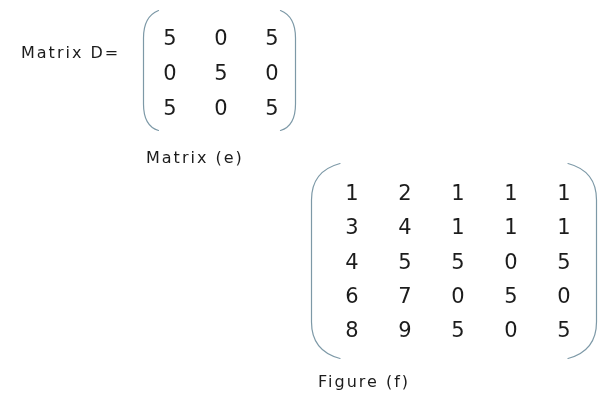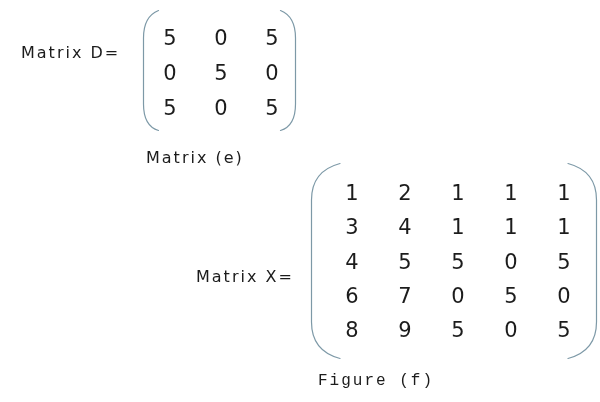--- a/index.html
+++ b/index.html
@@ -62,21 +62,21 @@
   #matrix-x .bracket-right { right: 0; }
   #matrix-x .grid {
     left: 16.5px; top: 14px;
     grid-template-columns: repeat(5, 53px);
     grid-auto-rows: 34.3px;
   }
   
   #matrix-d-label { left: 21px;  top: 43px;  }
   #figure-e       { left: 146px; top: 148px; }
   #matrix-x-label { left: 196px; top: 267px; }
-  #figure-f       { left: 318px; top: 372px; font-family: Liberation Mono, monospace; }
+  #figure-f       { left: 318px; top: 372px; }
 </style>
 </head>
 <body>
 
 <div id="canvas">
 
   <div id="matrix-d-label" class="txt">Matrix D=</div>
 
   <div id="matrix-d" class="matrix">
     <svg class="bracket bracket-left" width="19" height="123" viewBox="0 0 19 123">
@@ -93,21 +93,20 @@
       <div class="cell">5</div>
       <div class="cell">0</div>
       <div class="cell">5</div>
       <div class="cell">0</div>
       <div class="cell">5</div>
     </div>
   </div>
 
   <div id="figure-e" class="txt">Matrix (e)</div>
 
-  <div id="matrix-x-label" class="txt">Matrix X=</div>
 
   <div id="matrix-x" class="matrix">
     <svg class="bracket bracket-left" width="32" height="198" viewBox="0 0 32 198">
       <path stroke="#7d99a7" d="M31 1.5 C14 6, 2.5 17, 2.5 38 L2.5 160 C2.5 181, 14 192, 31 196.5"></path>
     </svg>
     <svg class="bracket bracket-right" width="32" height="198" viewBox="0 0 32 198">
       <path stroke="#7d99a7" d="M1 1.5 C18 6, 29.5 17, 29.5 38 L29.5 160 C29.5 181, 18 192, 1 196.5"></path>
     </svg>
     <div class="grid">
       <div class="cell">1</div>

